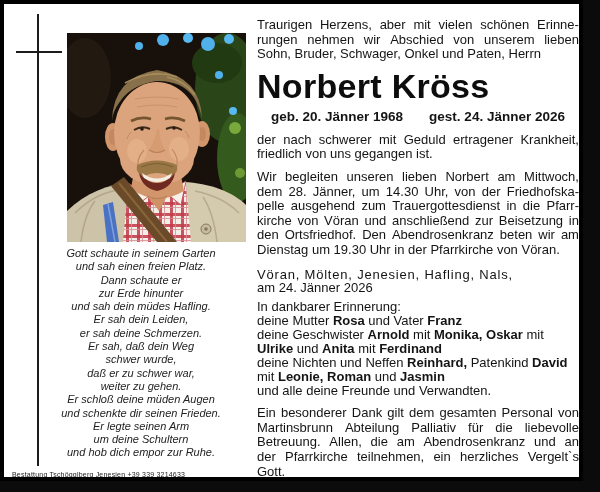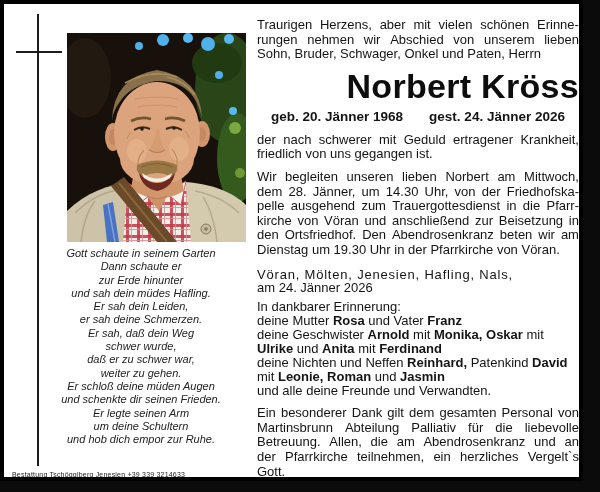--- a/index.html
+++ b/index.html
@@ -39,21 +39,21 @@
   }
 
   .col {
     position:absolute; left:253px; top:14px; width:322px;
     font-size:13px; line-height:14.6px;
   }
   .line { white-space:nowrap; }
   .jline { display:flex; justify-content:space-between; }
   .para { margin-top:8px; }
   .name {
-    font-size:34px; font-weight:bold; text-align:right;
+    font-size:34px; font-weight:bold; text-align:left;
     line-height:40px; margin-top:4px; letter-spacing:0.3px; color:#0d0d0d;
     white-space:nowrap;
   }
   .dates {
     display:flex; justify-content:center; gap:26px;
     font-weight:bold; font-size:13.5px; line-height:16px; margin-top:3px;
   }
   .dates span { white-space:nowrap; }
   .places { margin-top:10px; line-height:13.8px; }
   .places .l1 { letter-spacing:0.8px; }
@@ -157,20 +157,21 @@
         <path d="M44,153 L57,144 L110,209 L90,209 Z" fill="#6b4a2a"></path>
         <path d="M52,150 L100,209" stroke="#8a6538" stroke-width="2" fill="none"></path>
 
         <circle cx="139" cy="196" r="5" fill="#c6bb9e" stroke="#857a5e" stroke-width="1"></circle>
         <circle cx="139" cy="196" r="1.8" fill="#857a5e"></circle>
       </svg>
     </div>
 
     <div class="poem">
         <div class="line">Gott schaute in seinem Garten</div>
+        <div class="line">und sah einen freien Platz.</div>
         <div class="line">Dann schaute er</div>
         <div class="line">zur Erde hinunter</div>
         <div class="line">und sah dein müdes Hafling.</div>
         <div class="line">Er sah dein Leiden,</div>
         <div class="line">er sah deine Schmerzen.</div>
         <div class="line">Er sah, daß dein Weg</div>
         <div class="line">schwer wurde,</div>
         <div class="line">daß er zu schwer war,</div>
         <div class="line">weiter zu gehen.</div>
         <div class="line">Er schloß deine müden Augen</div>

